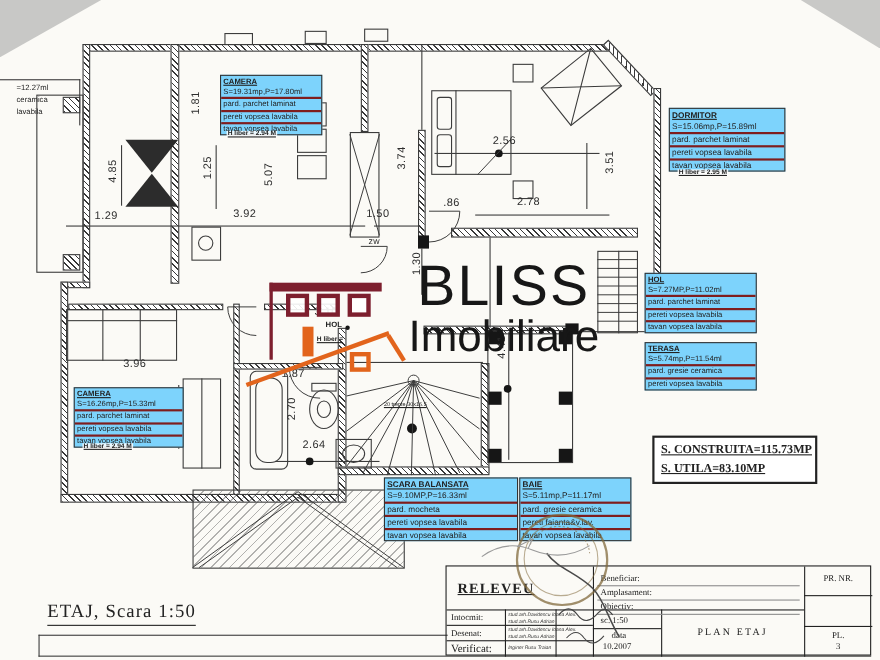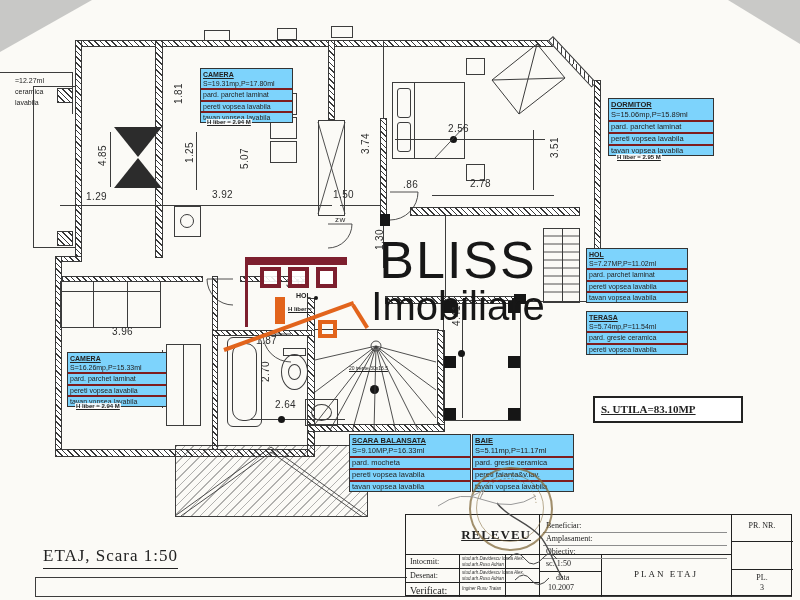--- a/index.html
+++ b/index.html
@@ -265,20 +265,21 @@
 
 <div class="rbox" style="left:472px;top:434px;width:102px;font-size:7.5px">
   <div class="nm">BAIE</div>
   <div class="ar">S=5.11mp,P=11.17ml</div>
   <div class="rw">pard. gresie ceramica</div>
   <div class="rw">pereti faianta&amp;v.lav.</div>
   <div class="rw">tavan vopsea lavabila</div>
 </div>
 
 <div class="totals">
+  <div>S. CONSTRUITA=115.73MP</div>
   <div>S. UTILA=83.10MP</div>
 </div>
 
 <div class="wm">
   <div class="l1">BLISS</div>
   <div class="l2">Imobiliare</div>
 </div>
 <div class="logo" style="left:0;top:0;width:0;height:0">
   <div class="maroon abs" style="left:245px;top:257px;width:102px;height:8px"></div>
   <div class="maroon abs" style="left:245px;top:257px;width:3px;height:70px"></div>
@@ -305,21 +306,21 @@
   <div class="ln" style="left:195px;top:39px;width:1px;height:43px"></div>
   <div class="ln" style="left:0;top:53px;width:133px;height:1px"></div>
   <div class="ln" style="left:0;top:67px;width:133px;height:1px"></div>
   <div class="ln" style="left:133px;top:56px;width:62px;height:1px"></div>
   <div class="ln" style="left:325px;top:26px;width:62px;height:1px"></div>
   <div class="ln" style="left:325px;top:54px;width:62px;height:1px"></div>
   <div class="lnl" style="left:137px;top:17px;width:184px;height:1px"></div>
   <div class="lnl" style="left:137px;top:30px;width:184px;height:1px"></div>
   <div class="lnl" style="left:137px;top:43px;width:184px;height:1px"></div>
 
-  <div class="ts" style="left:10px;top:12px;width:115px;text-align:right;font-size:13px;font-weight:bold;letter-spacing:1px;text-decoration:underline">RELEVEU</div>
+  <div class="ts" style="left:10px;top:12px;width:115px;text-align:left;font-size:13px;font-weight:bold;letter-spacing:1px;text-decoration:underline">RELEVEU</div>
   <div class="ts" style="left:140px;top:6px;font-size:8px">Beneficiar:</div>
   <div class="ts" style="left:140px;top:19px;font-size:8px">Amplasament:</div>
   <div class="ts" style="left:140px;top:32px;font-size:8px">Obiectiv:</div>
 
   <div class="ts" style="left:4px;top:42px;font-size:8px">Intocmit:</div>
   <div class="ts" style="left:4px;top:56px;font-size:8px">Desenat:</div>
   <div class="ts" style="left:4px;top:70px;font-size:10px">Verificat:</div>
   <div class="name-script" style="left:56px;top:41px">stud.arh.Davidescu Ioana Alex.</div>
   <div class="name-script" style="left:56px;top:47px">stud.arh.Rusu Adrian</div>
   <div class="name-script" style="left:56px;top:55px">stud.arh.Davidescu Ioana Alex.</div>

